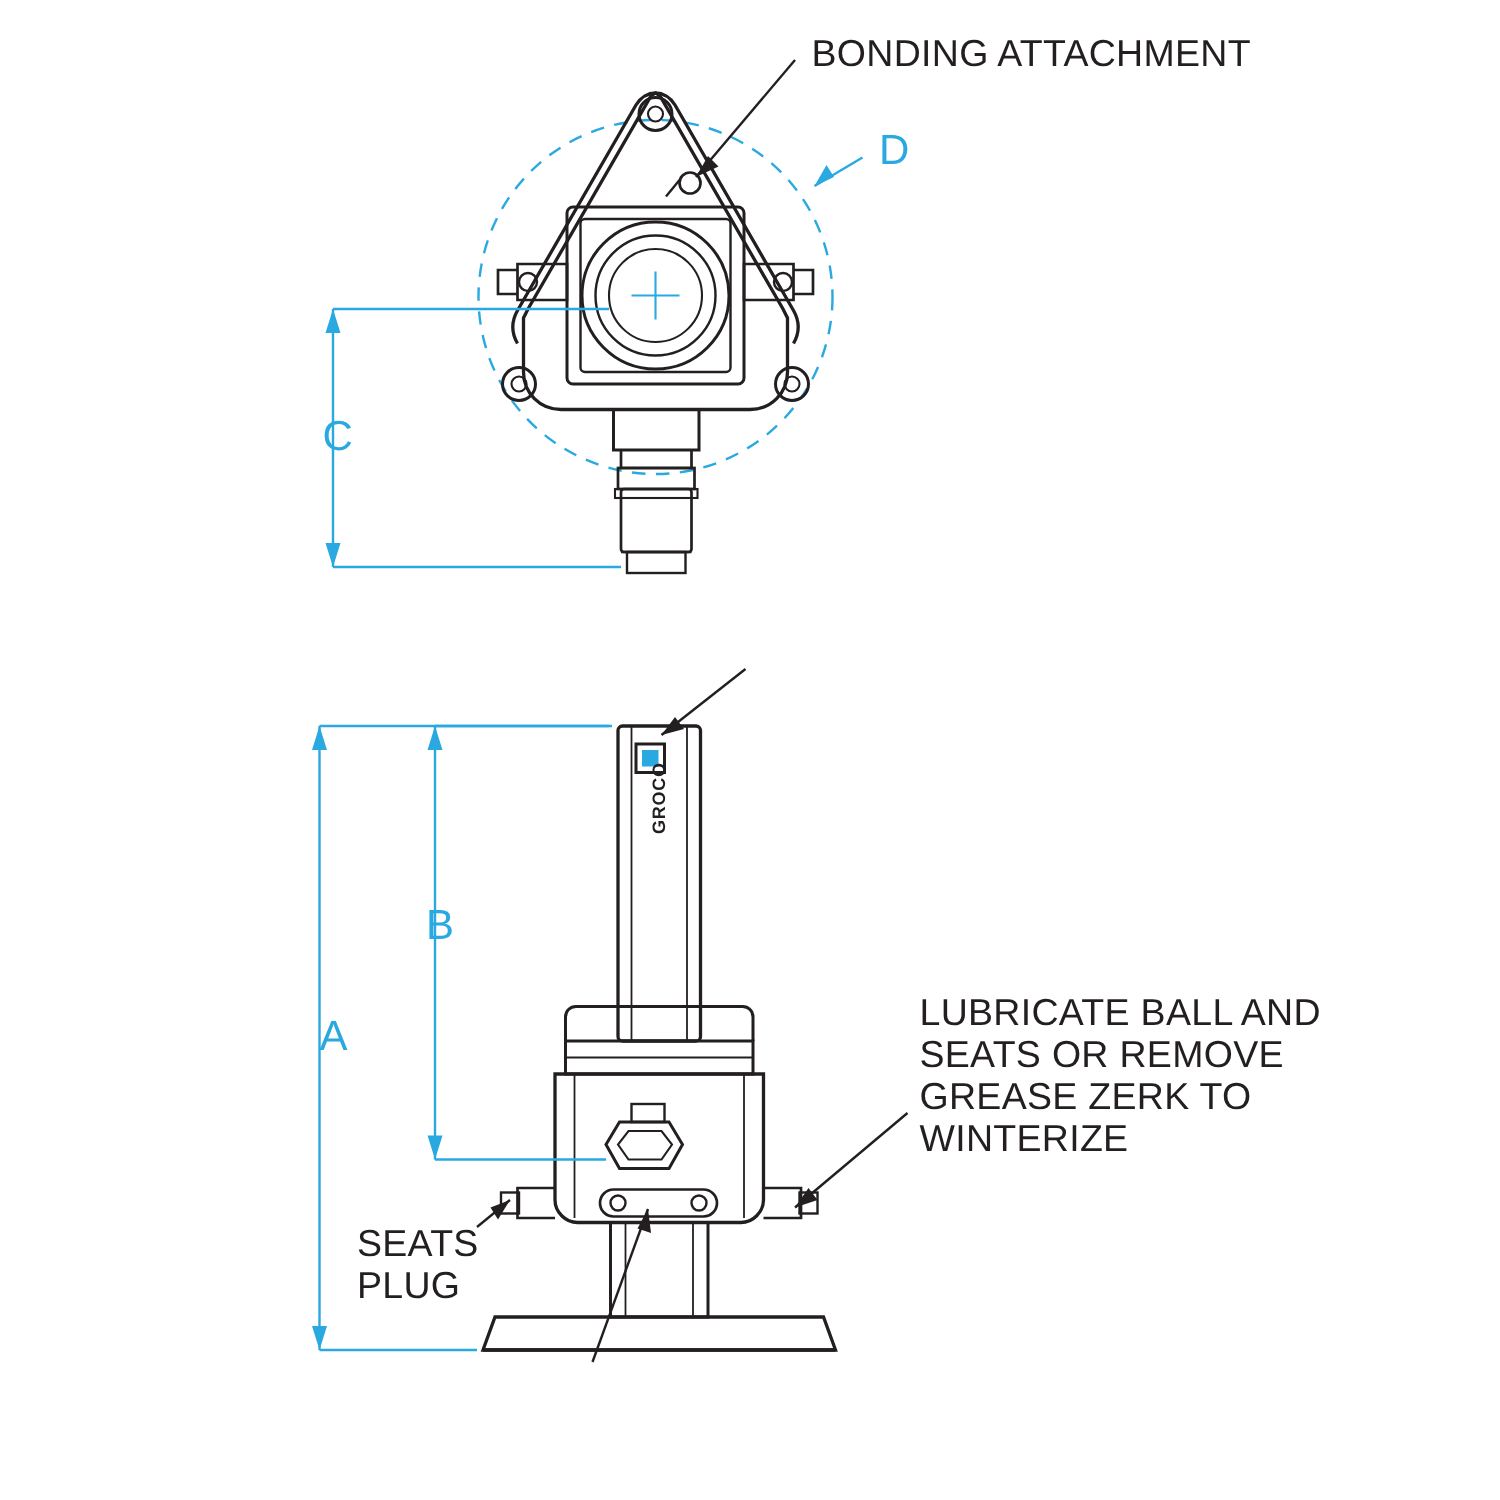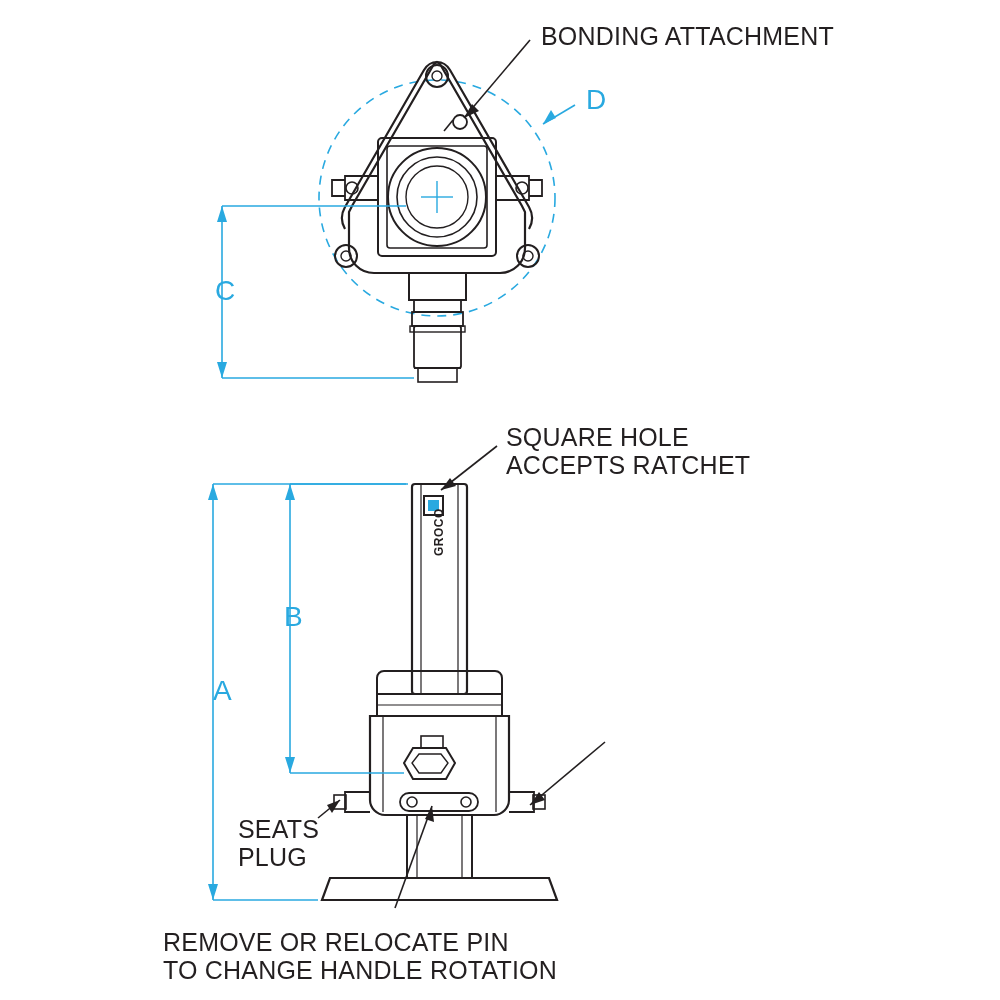--- a/index.html
+++ b/index.html
@@ -190,29 +190,29 @@
       <path d="M340,800 L327,805 L332,813 Z" fill="#231f20" stroke="none"></path>
     </g>
     <g stroke="#231f20" fill="none" stroke-width="1.6">
       <line x1="432" y1="806" x2="395" y2="908"></line>
       <path d="M432,806 L425,819 L434,822 Z" fill="#231f20" stroke="none"></path>
     </g>
   </svg>
 
   <div class="lbl" style="left:541px; top:22px;">BONDING ATTACHMENT</div>
 
-  <div class="lbl" style="left:506px; top:423px;">SQUARE HOLE
-ACCEPTS RATCHET</div>
-
+
+  <div class="lbl" style="left:613px; top:661px;">LUBRICATE BALL AND
+SEATS OR REMOVE
+GREASE ZERK TO
+WINTERIZE</div>
 
   <div class="lbl" style="left:238px; top:815px;">SEATS
 PLUG</div>
 
-  <div class="lbl" style="left:163px; top:928px;">REMOVE OR RELOCATE PIN
-TO CHANGE HANDLE ROTATION</div>
 
   <div class="dim" style="left:213px; top:676px;">A</div>
   <div class="dim" style="left:284px; top:602px;">B</div>
   <div class="dim" style="left:215px; top:276px;">C</div>
   <div class="dim" style="left:586px; top:85px;">D</div>
 
   <div class="brand" style="left:432px; top:556px;">GROCO</div>
 
 </div>
 

